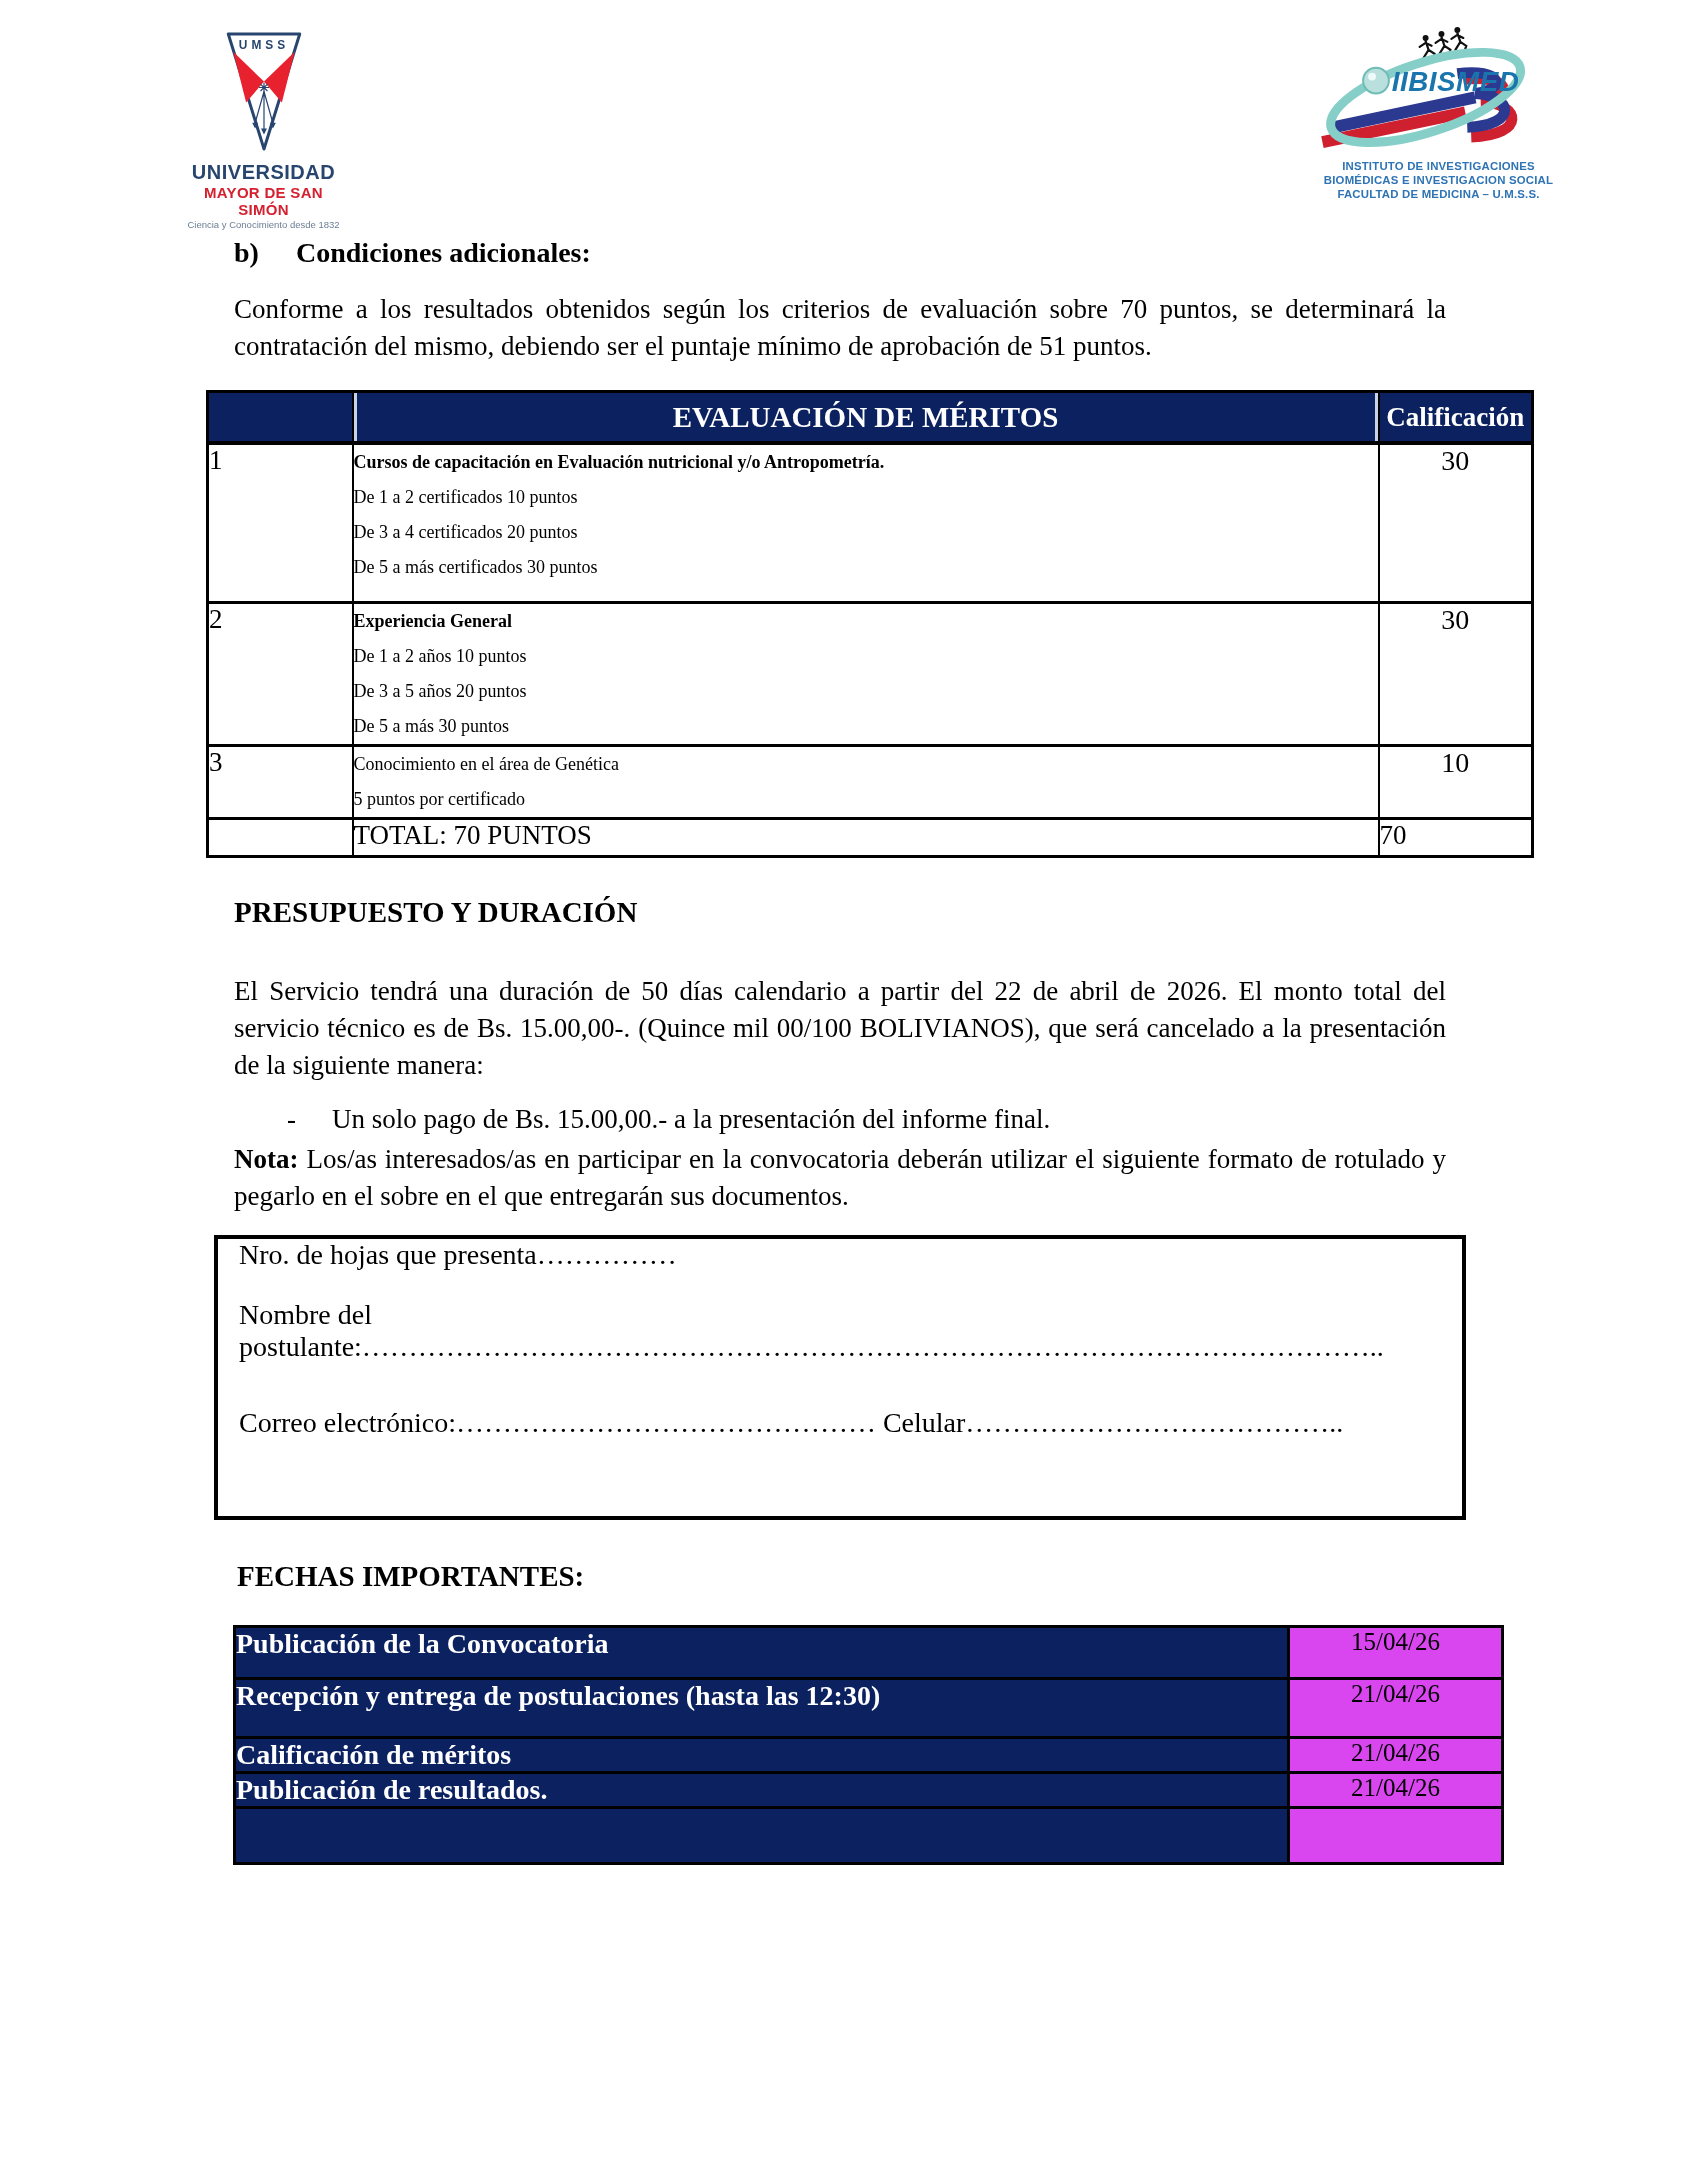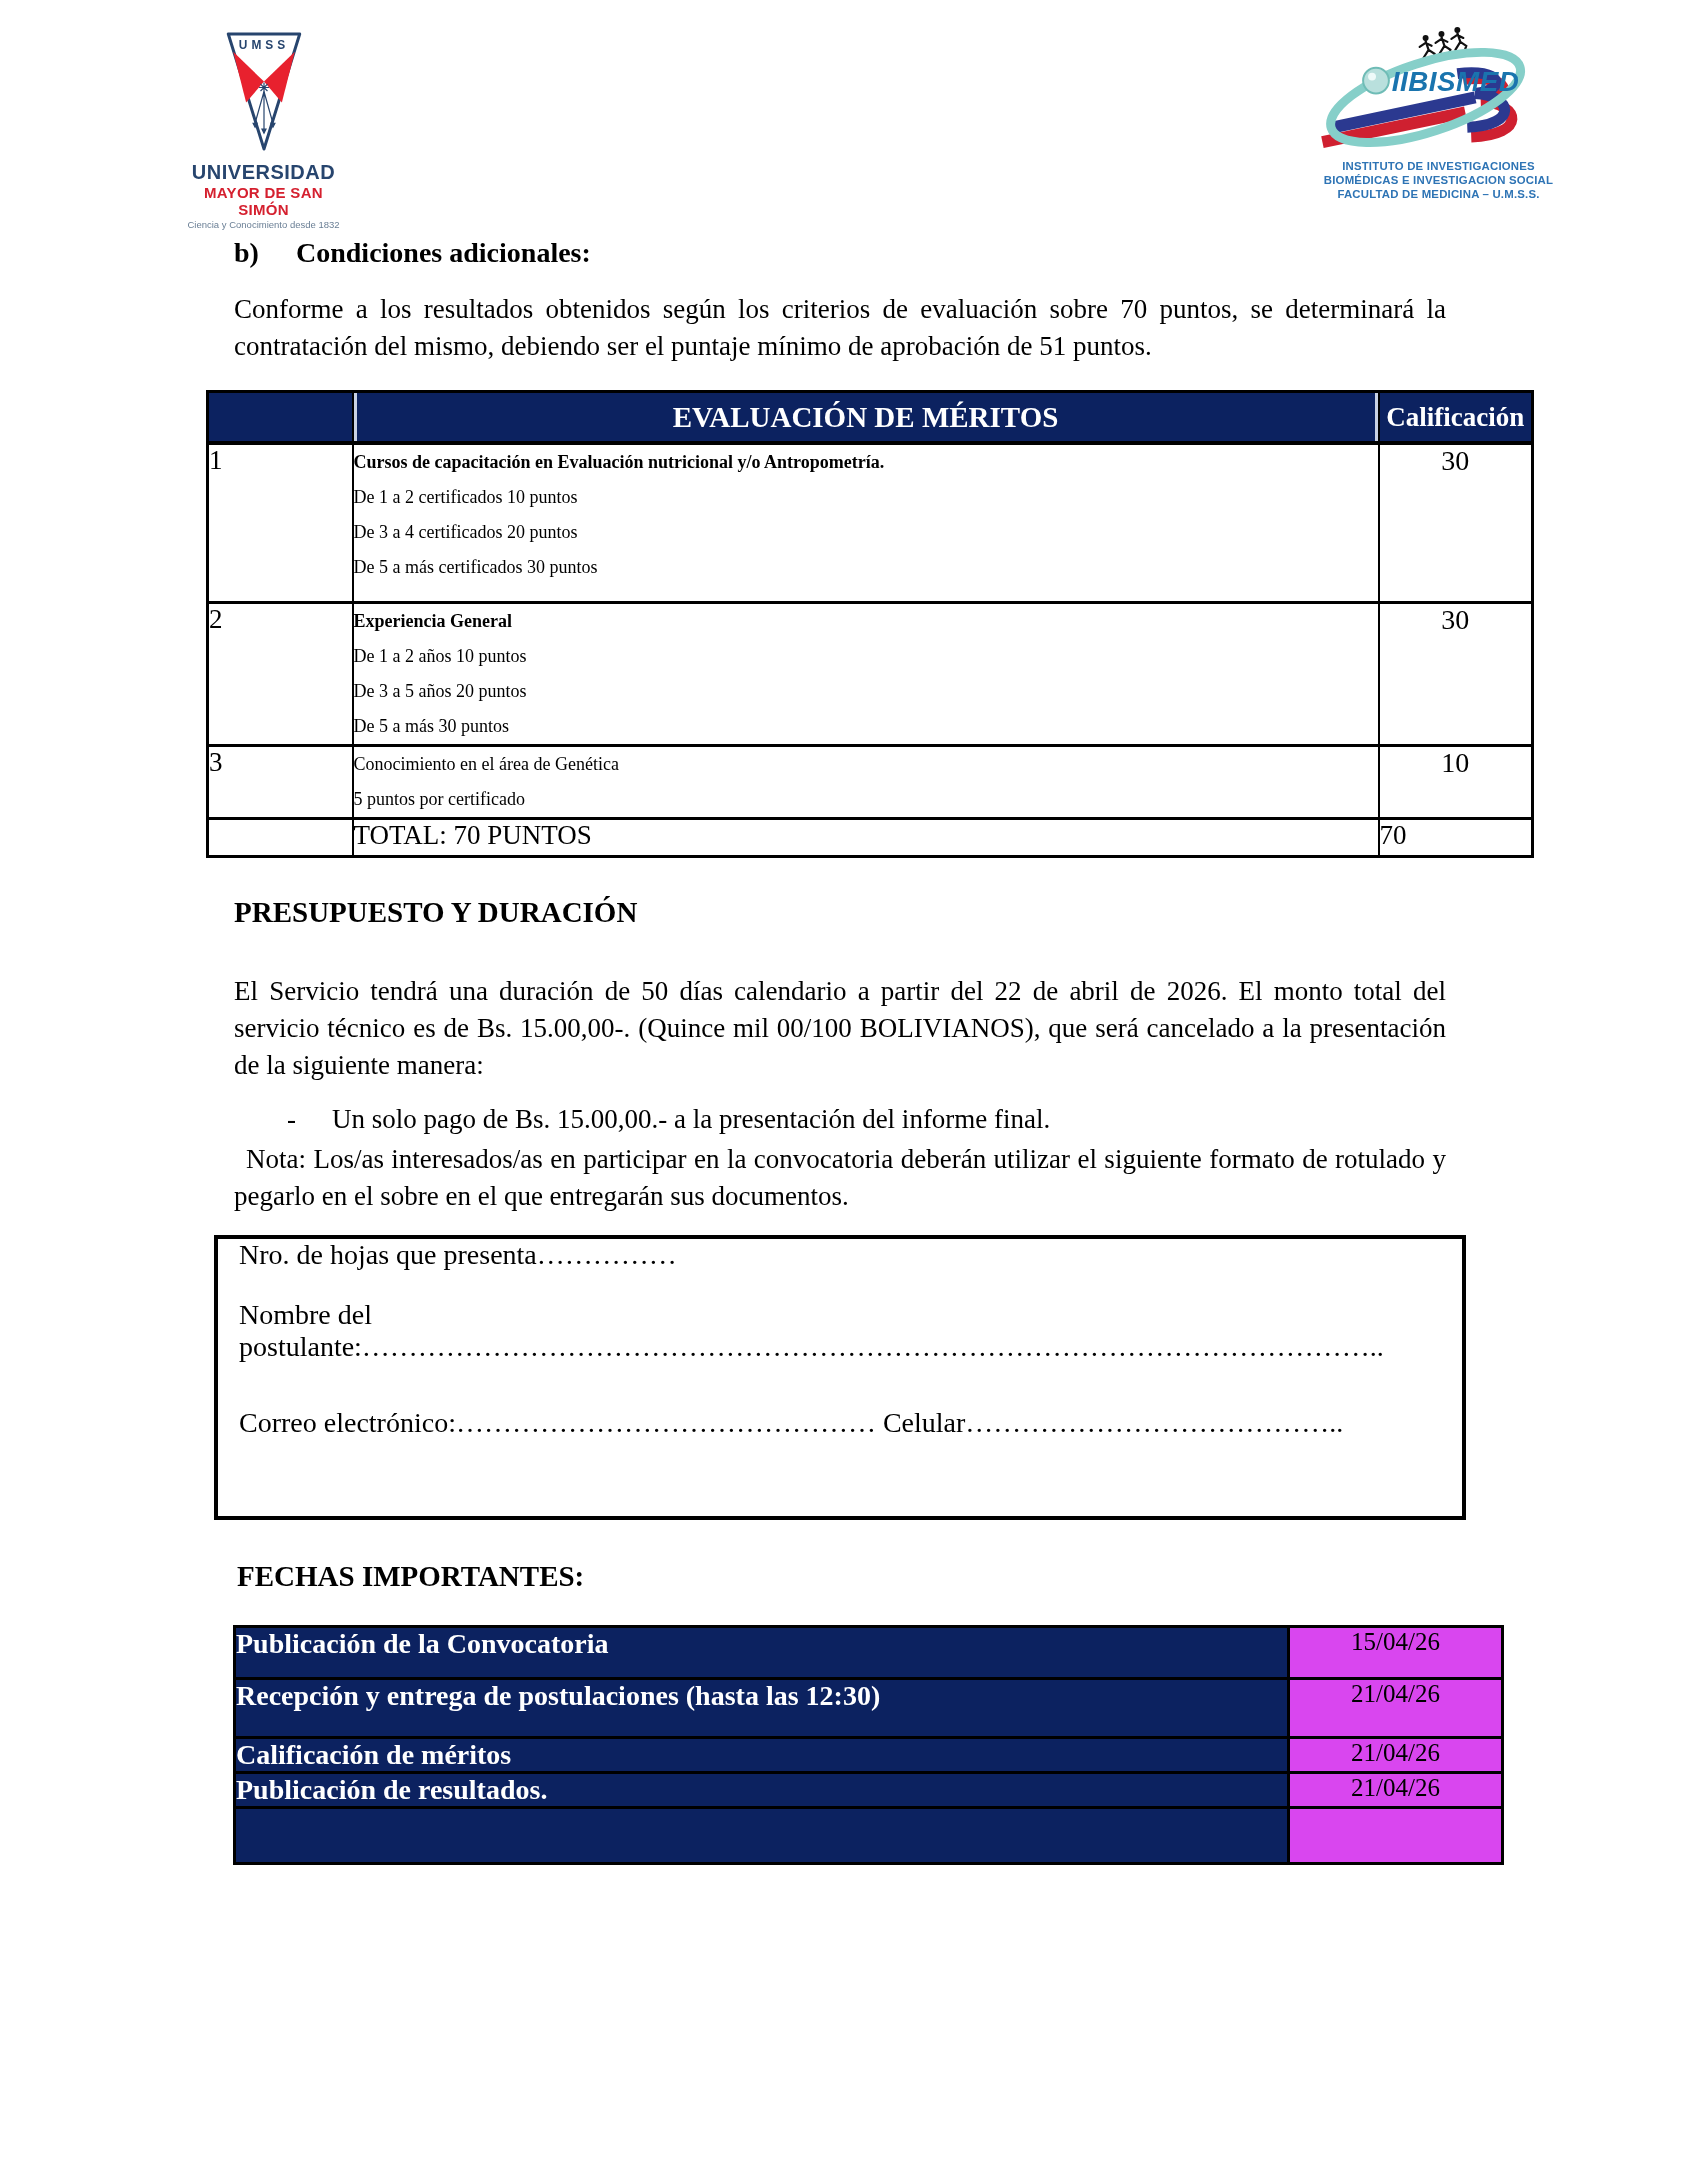--- a/index.html
+++ b/index.html
@@ -20,21 +20,21 @@
   
   .h-cond{left:234px;top:237px;font-size:28px;font-weight:bold;}
   .h-cond .blabel{display:inline-block;width:62px;}
   .para{width:1212px;font-size:27px;line-height:37px;text-align:justify;}
   .p1{left:234px;top:291px;}
   .h-presu{left:234px;top:896px;font-size:29px;font-weight:bold;}
   .p2{left:234px;top:973px;}
   .bullet-line{left:234px;top:1104px;font-size:27px;}
   .bullet-line .dash{display:inline-block;margin-left:53px;margin-right:36px;}
   .nota{left:234px;top:1141px;}
-  .nota b{font-weight:normal;margin-left:12px;}
+  .nota b{font-weight:bold;}
   .h-fechas{left:237px;top:1560px;font-size:29px;font-weight:bold;}
 
   
   .merits{left:206px;top:390px;border-collapse:collapse;table-layout:fixed;width:1325px;border:3px solid #000;}
   .merits td,.merits th{border:2px solid #000;border-top-width:3px;border-bottom-width:3px;padding:0;vertical-align:top;}
   .merits thead th{background:#0c2260;color:#fff;height:48px;vertical-align:middle;font-weight:bold;}
   .merits thead th.mt{font-size:29px;box-shadow:inset 3px 0 0 #c9d2e4, inset -3px 0 0 #c9d2e4;}
   .merits thead th.ms{font-size:27px;}
   .merits thead th{border-bottom-width:4px;}
   .num-cell{font-size:27px;padding:6px 0 0 16px;}

